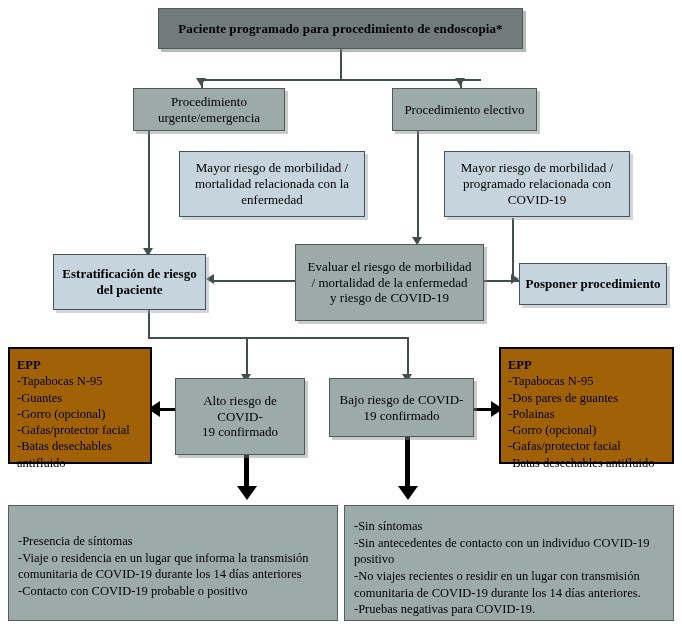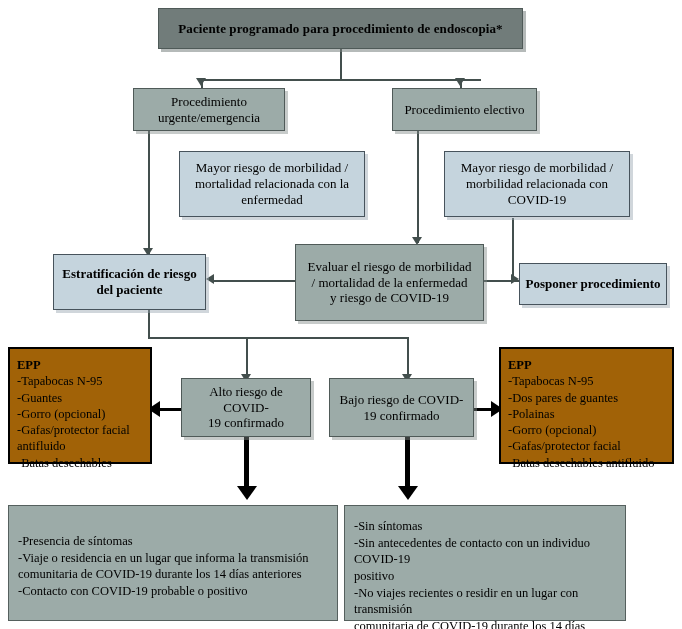--- a/index.html
+++ b/index.html
@@ -185,21 +185,21 @@
     <span class="txt">
       <span>Mayor riesgo de morbilidad /</span><br>
       <span>mortalidad relacionada con la</span><br>
       <span>enfermedad</span>
     </span>
   </div>
 
   <div class="node n-blue" style="left:444px;top:151px;width:186px;height:66px;">
     <span class="txt">
       <span>Mayor riesgo de morbilidad /</span><br>
-      <span>morbilidad relacionada con</span><br>
+      <span>programado relacionada con</span><br>
       <span>COVID-19</span>
     </span>
   </div>
 
   <div class="node n-blue bold" style="left:53px;top:254px;width:153px;height:56px;">
     <span class="txt">
       <span>Estratificación de riesgo</span><br>
       <span>del paciente</span>
     </span>
   </div>
@@ -209,42 +209,42 @@
       <span>Evaluar el riesgo de morbilidad</span><br>
       <span>/ mortalidad de la enfermedad</span><br>
       <span>y riesgo de COVID-19</span>
     </span>
   </div>
 
   <div class="node n-blue bold" style="left:519px;top:263px;width:148px;height:42px;align-items:center;">
     <span class="txt">Posponer procedimiento</span>
   </div>
 
-  <div class="node n-gray" style="left:181px;top:378px;width:130px;height:59px;text-align:center;">
+  <div class="node n-gray" style="left:175px;top:378px;width:130px;height:77px;text-align:center;">
     <span class="txt">
       <span>Alto riesgo de COVID-</span><br>
       <span>19 confirmado</span>
     </span>
   </div>
 
   <div class="node n-gray" style="left:329px;top:378px;width:145px;height:59px;">
     <span class="txt">
       <span>Bajo riesgo de COVID-</span><br>
       <span>19 confirmado</span>
     </span>
   </div>
 
   <div class="node n-white" style="left:8px;top:347px;width:144px;height:117px;">
     <span class="hdr">EPP</span>
     <span class="li">-Tapabocas N-95</span>
     <span class="li">-Guantes</span>
     <span class="li">-Gorro (opcional)</span>
     <span class="li">-Gafas/protector facial</span>
+    <span class="li">-Batas desechables</span>
     <span class="li">antifluido</span>
-    <span class="li">-Batas desechables</span>
   </div>
 
   <div class="node n-white" style="left:499px;top:347px;width:175px;height:117px;">
     <span class="hdr">EPP</span>
     <span class="li">-Tapabocas N-95</span>
     <span class="li">-Dos pares de guantes</span>
     <span class="li">-Polainas</span>
     <span class="li">-Gorro (opcional)</span>
     <span class="li">-Gafas/protector facial</span>
     <span class="li">-Batas desechables antifluido</span>
@@ -252,21 +252,21 @@
 
   <div class="node n-crit" style="left:8px;top:505px;width:330px;height:116px;">
     <div style="margin-top:17px;">
       <span class="li">-Presencia de síntomas</span>
       <span class="li">-Viaje o residencia en un lugar que informa la transmisión</span>
       <span class="li">comunitaria de COVID-19 durante los 14 días anteriores</span>
       <span class="li">-Contacto con COVID-19 probable o positivo</span>
     </div>
   </div>
 
-  <div class="node n-crit" style="left:344px;top:505px;width:282px;height:116px;">
+  <div class="node n-crit" style="left:344px;top:505px;width:330px;height:116px;">
     <div style="margin-top:2px;">
       <span class="li">-Sin síntomas</span>
       <span class="li">-Sin antecedentes de contacto con un individuo COVID-19</span>
       <span class="li">positivo</span>
       <span class="li">-No viajes recientes o residir en un lugar con transmisión</span>
       <span class="li">comunitaria de COVID-19 durante los 14 días anteriores.</span>
       <span class="li">-Pruebas negativas para COVID-19.</span>
     </div>
   </div>
 

